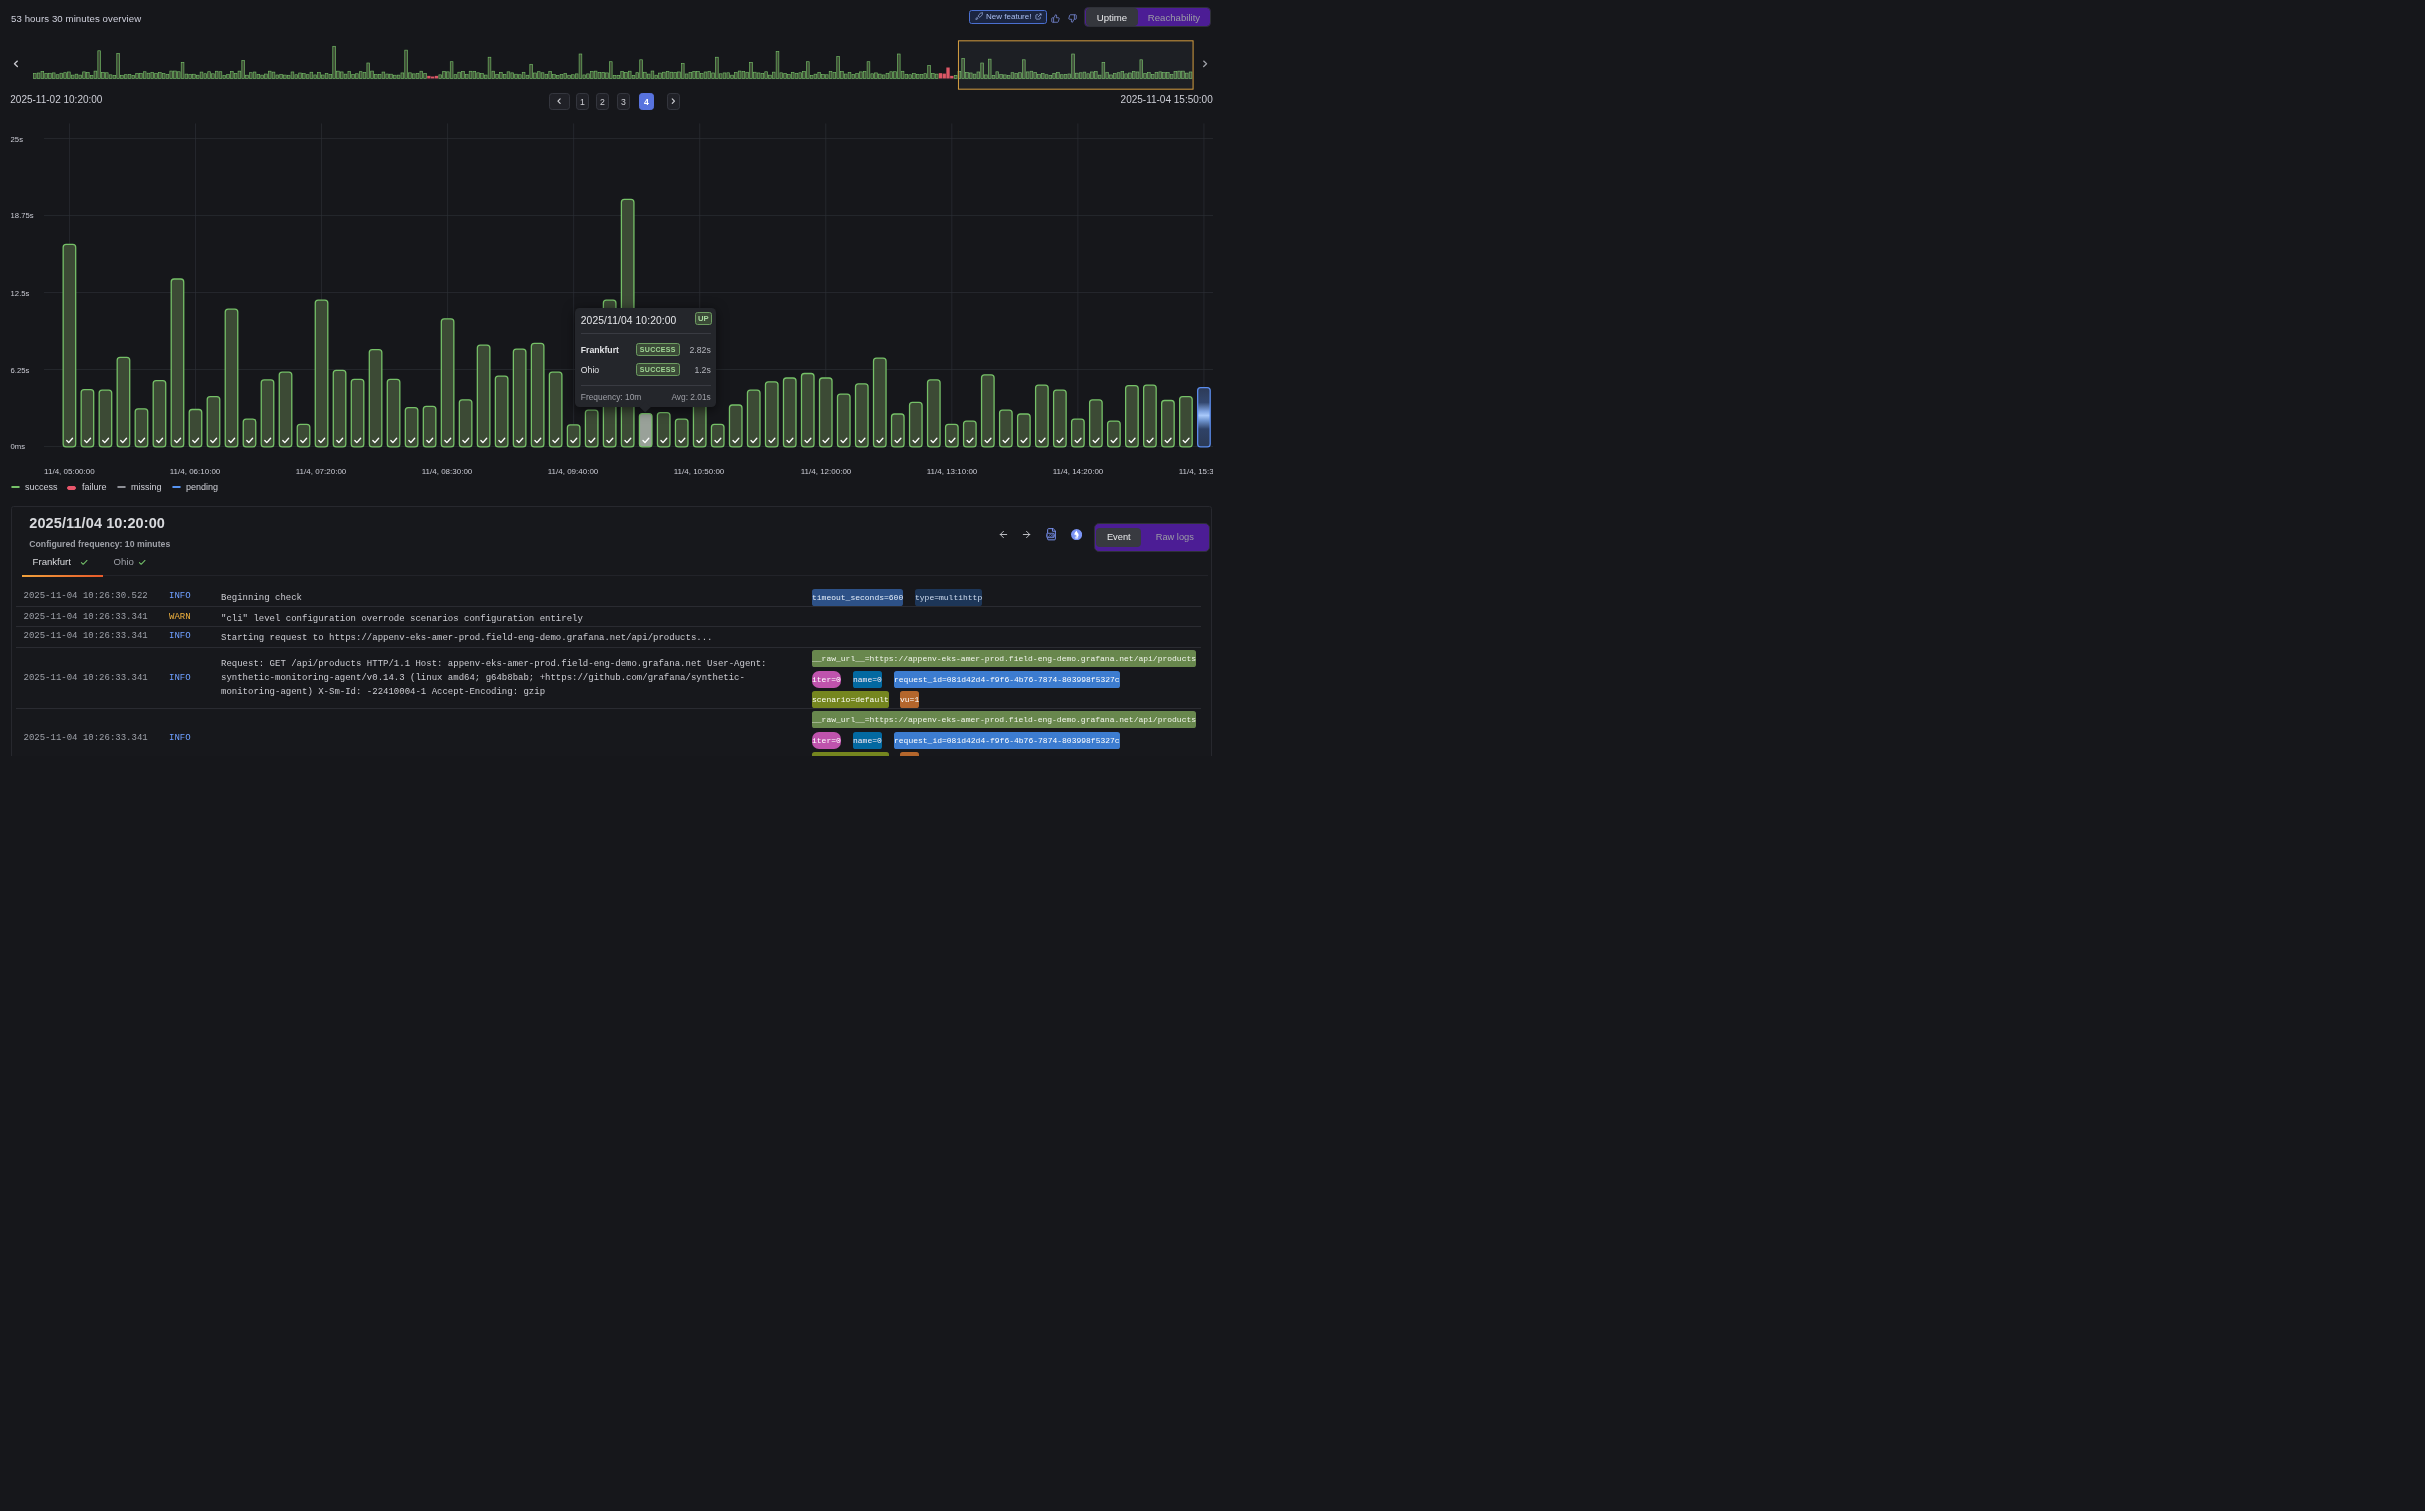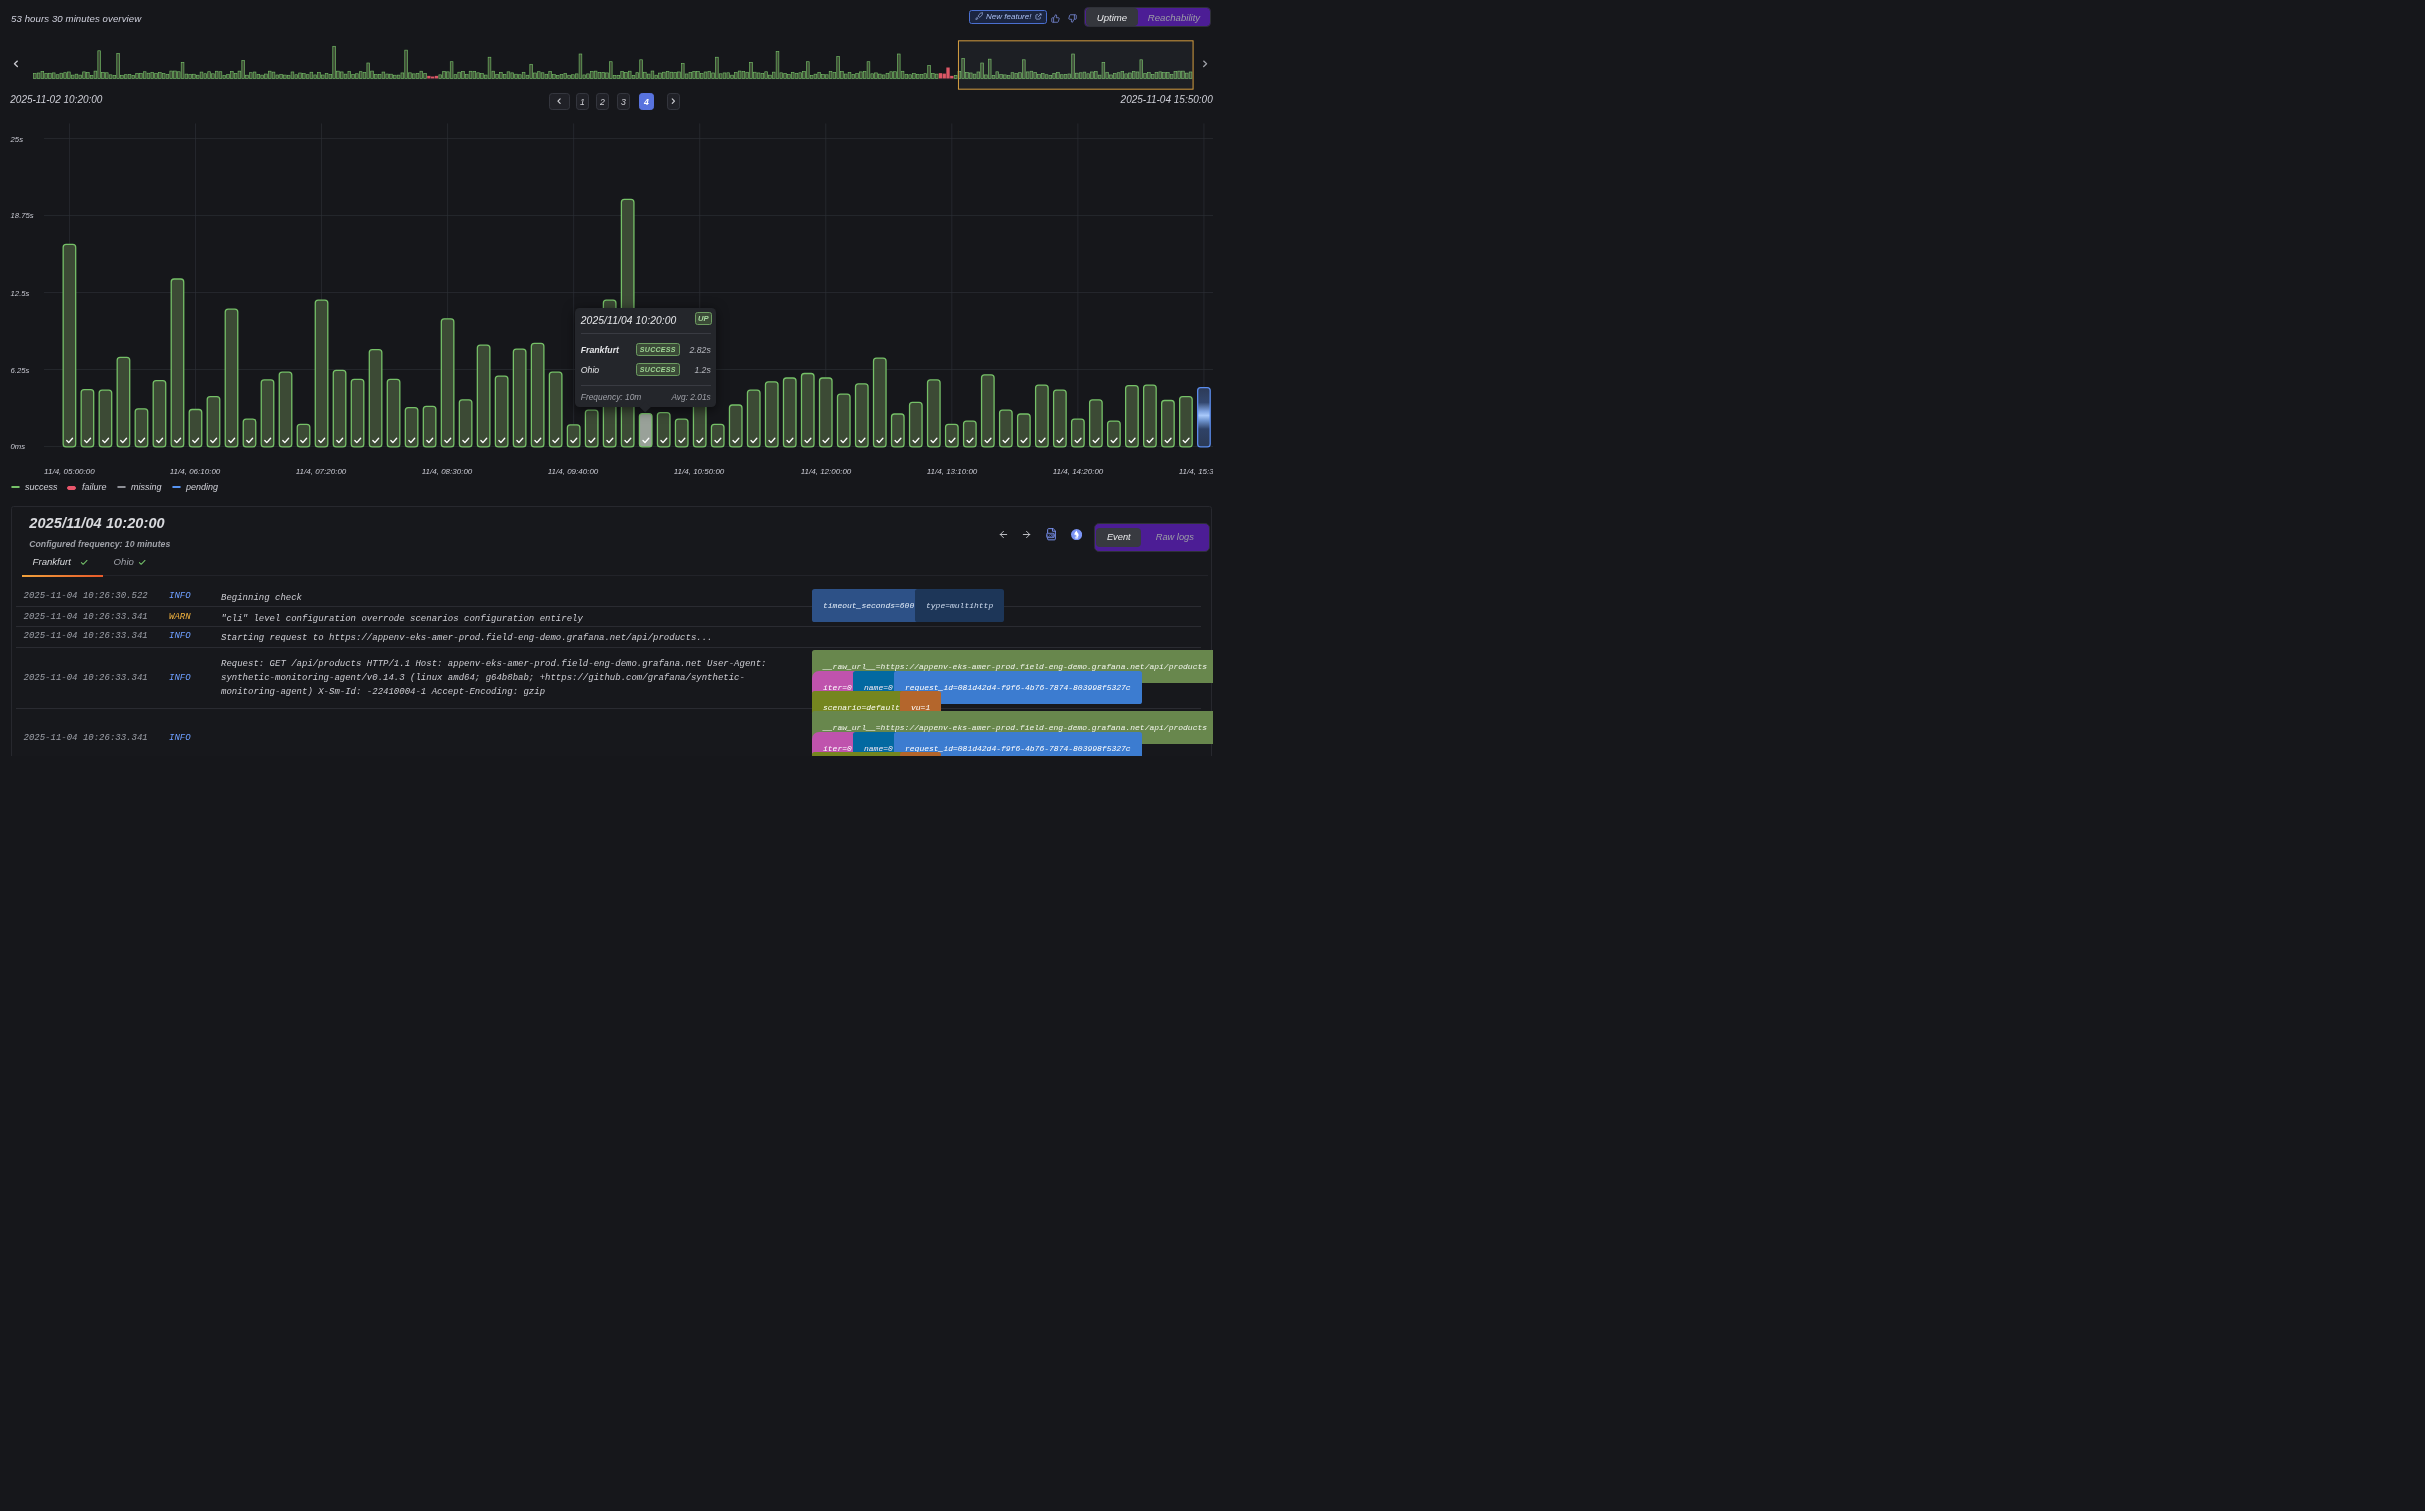--- a/index.html
+++ b/index.html
@@ -1,17 +1,17 @@
 <!DOCTYPE html>
 <html style="font-size:10.3px"><head><meta charset="utf-8">
 <style>
 * { margin:0; padding:0; box-sizing:border-box; }
 html,body { background:#16171b; }
 .page { position:relative; width:1213px; height:756px; overflow:hidden; background:#16171b;
-  font-family:"Liberation Sans", sans-serif;font-style:italic; }
+  font-family:"Liberation Sans", sans-serif; }
 .abs { position:absolute; }
 .hdr-title { position:absolute; left:11px; top:13px; font-size:9.6px; color:#cfd0dc; letter-spacing:0.1px; }
 .newfeat { position:absolute; left:969px; top:9.6px; height:14px; border:0.6px solid #4a6fd0; background:#1b2540;
   border-radius:2.6px; color:#a9bdf0; font-size:8px; display:flex; align-items:center; gap:3.2px; padding:0 4.5px; }
 .toggle { position:absolute; display:flex; align-items:center; background:#4c1d95; border:0.6px solid #2f3138; }
 .toggle .seg { display:flex; align-items:center; justify-content:center; border-radius:3.9px; }
 .tg1 { left:1084px; top:7px; width:127px; height:20px; border-radius:4.5px; }
 .tg1 .on  { width:52px; height:17.7px; margin-left:1px; background:#35373d; color:#e8e9eb; font-size:9.6px; font-weight:500;}
 .tg1 .off { width:72px; height:17.7px; color:#9b9da5; font-size:9.6px; }
 .datelab { position:absolute; top:94px; font-size:10px; color:#cdced6; }
@@ -41,22 +41,22 @@
 .ptitle { position:absolute; left:17.7px; top:8.4px; font-size:14.5px; font-weight:600; color:#d8d9dd; letter-spacing:0.1px; }
 .psub { position:absolute; left:17.7px; top:32px; font-size:8.7px; font-weight:600; color:#9fa1a8; }
 .tabtx { position:absolute; top:49px; font-size:9.6px; }
 .tabunder { position:absolute; left:10.6px; top:68px; width:81px; height:1.6px; background:linear-gradient(90deg,#f0a13c,#e85a2a); }
 .sep { width:1185px; height:0.6px; background:#2a2b31; }
 .lr { position:absolute; font-family:"Liberation Mono", monospace; font-size:9px; white-space:pre; }
 .ts { color:#9da0a8; }
 .lv-i { color:#6e9fff; }
 .lv-w { color:#f0b13e; }
 .msg { color:#ccccd2; line-height:14px; }
-.tag { position:absolute; font-family:"Liberation Mono", monospace; font-size:8px; height:33px; border-radius:2.6px;
-  display:flex; align-items:center; padding:0 11px; color:#fff; white-space:pre; }
+.tag { position:absolute; font-family:"Liberation Mono", monospace; font-size:8px; height:17px; border-radius:2.6px;
+  display:flex; align-items:center; padding:0 0; color:#fff; white-space:pre; }
 .tg-nav1 { background:#2d5187; color:#e3edf9; }
 .tg-nav2 { background:#1d3658; color:#cfdcef; }
 .tg-grn { background:#68874d; color:#f2f5ec; }
 .tg-pnk { background:#bf53ad;border-radius:7px; }
 .tg-pur { background:#0369a1; color:#f5e9f3; }
 .tg-blu { background:#3c7cd0; }
 .tg-olv { background:#75861f; color:#fdfef5; }
 .tg-org { background:#b4662c; }
 .evt { left:1094px; top:523px; width:116px; height:29px; border-radius:5.1px; }
 .evt .on { width:45px; height:18.3px; margin-left:1.3px; background:#383a40; color:#e8e9eb; font-size:9.3px; font-weight:500; }

